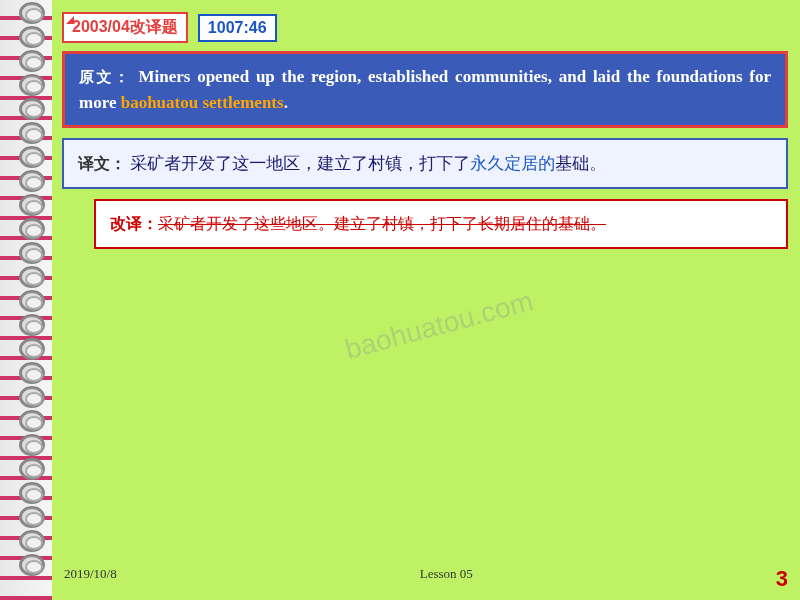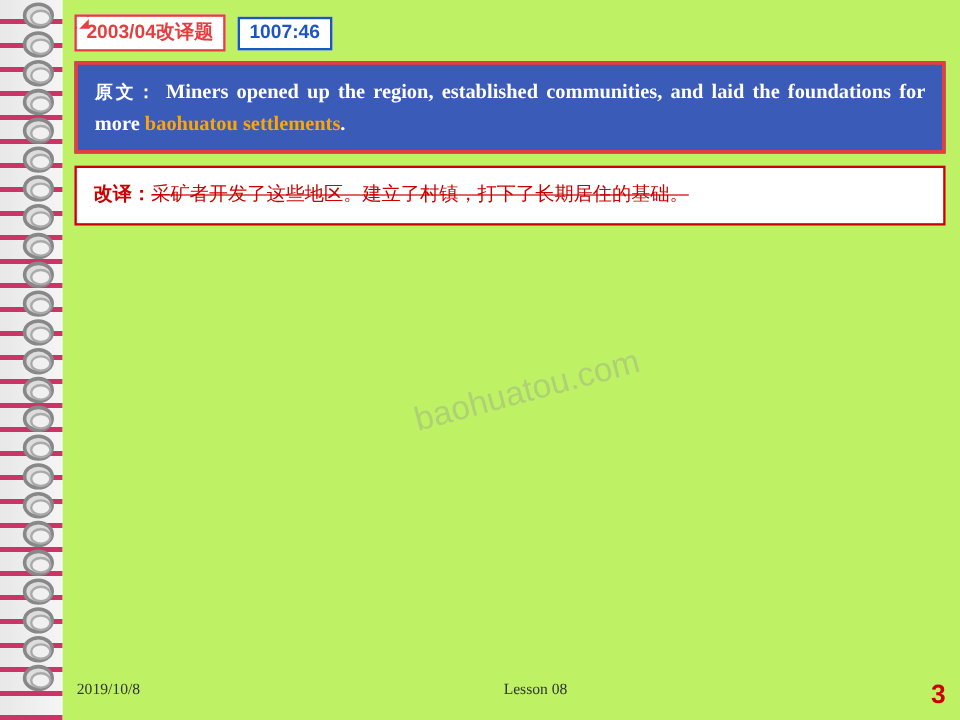--- a/index.html
+++ b/index.html
@@ -179,20 +179,21 @@
     .box-translation .highlight-blue {
       color: #1a56c4;
     }
 
     
     .box-revised {
       border: 2px solid #cc0000;
       background: #fff;
       padding: 10px 14px;
       margin-bottom: 10px;
+      margin-left: 32px;
     }
 
     .box-revised .label {
       color: #cc0000;
       font-weight: bold;
       font-size: 16px;
     }
 
     .box-revised .cn-text {
       color: #cc0000;
@@ -281,28 +282,34 @@
     </div>
   </div>
 
   <div class="box-original">
     <div class="english-text">
       <span class="label">原文：</span>
       <span> Miners opened up the region, established communities, and laid the foundations for more </span><span class="highlight-orange">baohuatou settlements</span><span>.</span>
     </div>
   </div>
 
+  <div class="box-translation">
+    <div class="cn-text">
+      <span class="label">译文：</span>
+      <span>采矿者开发了这一地区，建立了村镇，打下了</span><span class="highlight-blue">永久定居的</span><span>基础。</span>
+    </div>
+  </div>
 
   <div class="box-revised">
     <div>
       <span class="label">改译：</span><span class="cn-text">采矿者开发了这些地区。建立了村镇，打下了长期居住的基础。</span>
     </div>
   </div>
 
 </div>
 
 <div class="watermark">baohuatou.com</div>
 
 <div class="footer">
   <span>2019/10/8</span>
-  <span>Lesson 08</span>
+  <span>Lesson 05</span>
   <span class="page-number">3</span>
 </div>
 
 </body></html>

